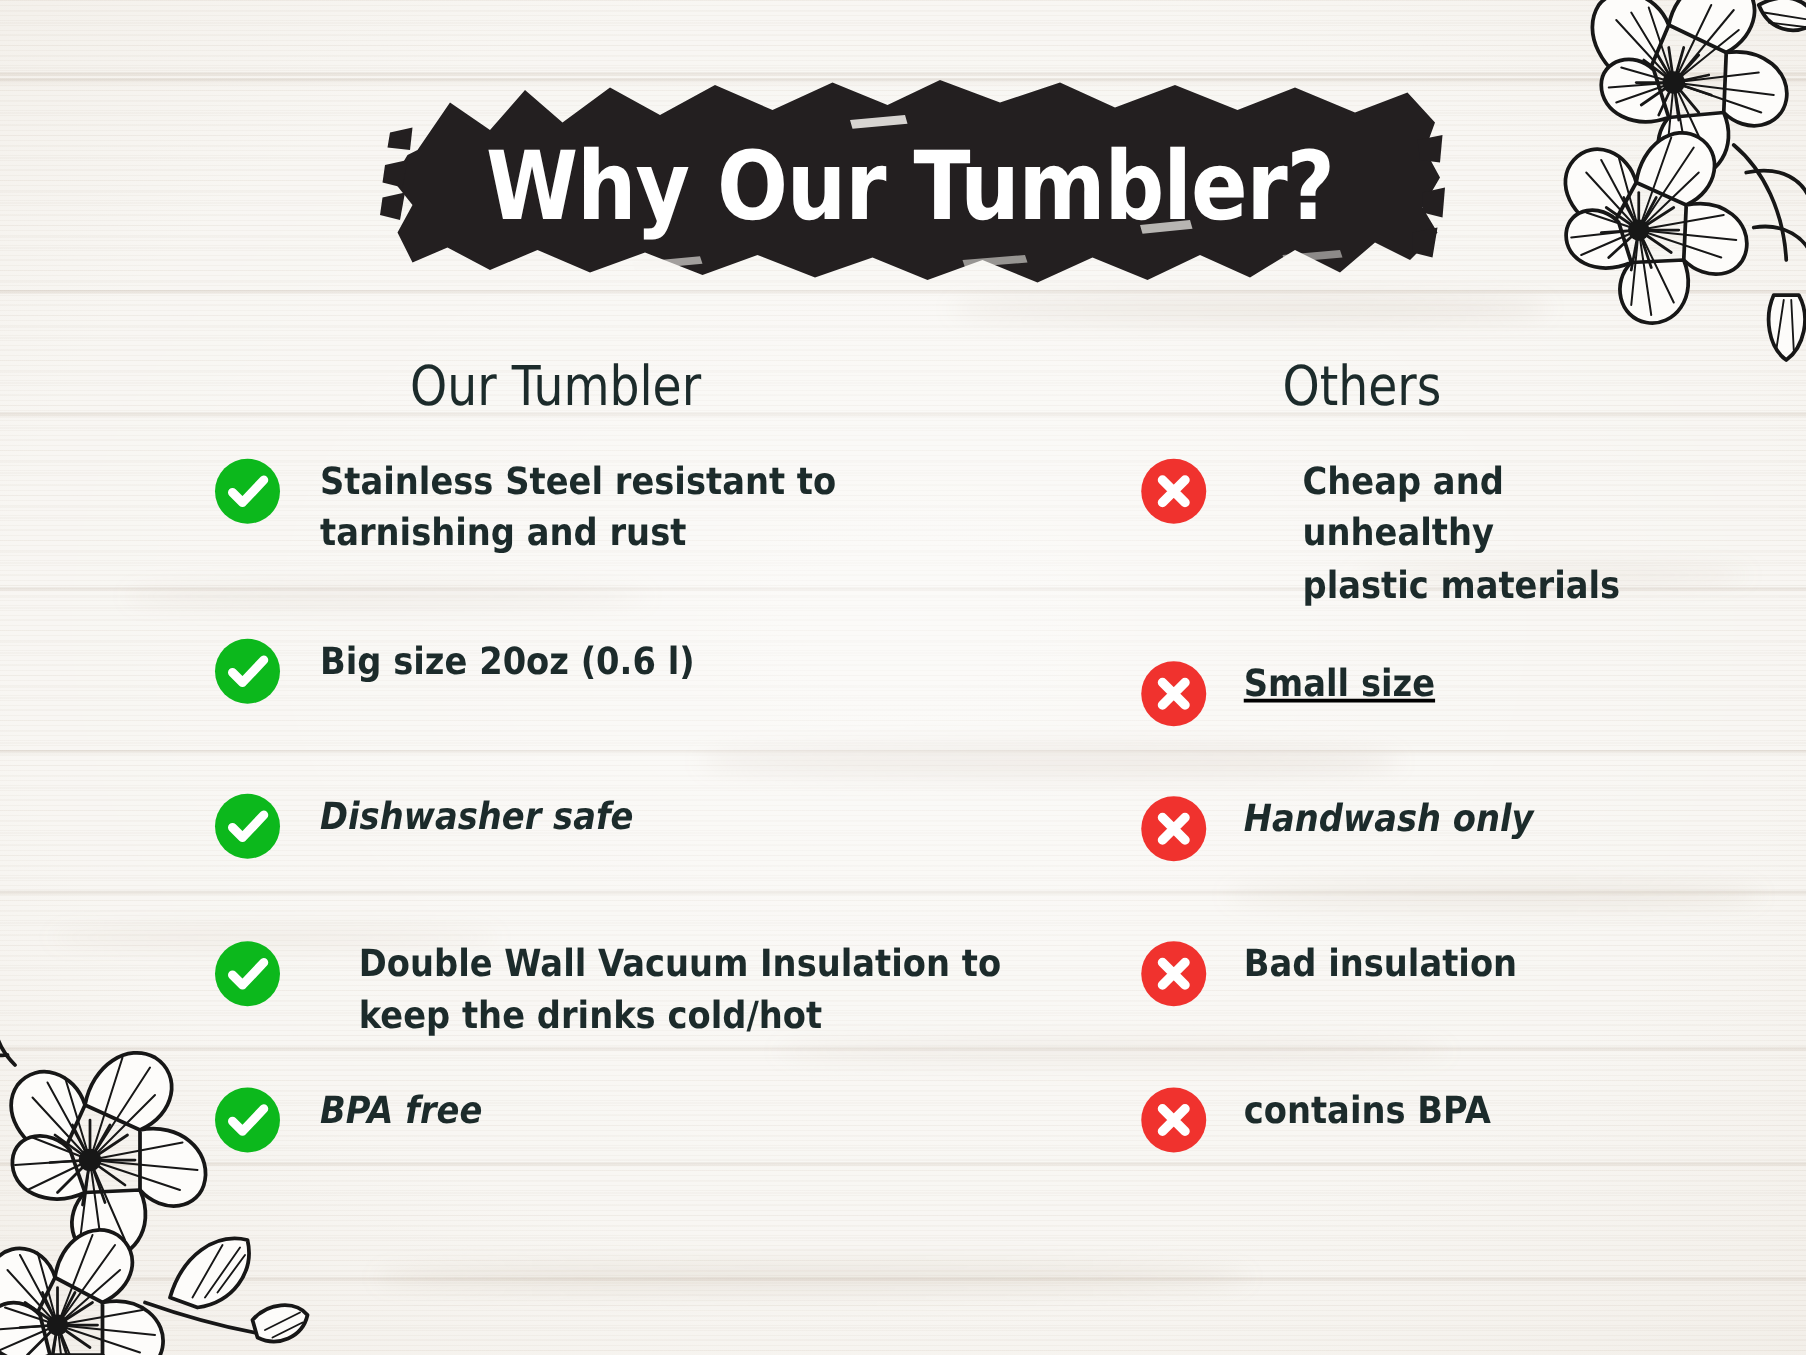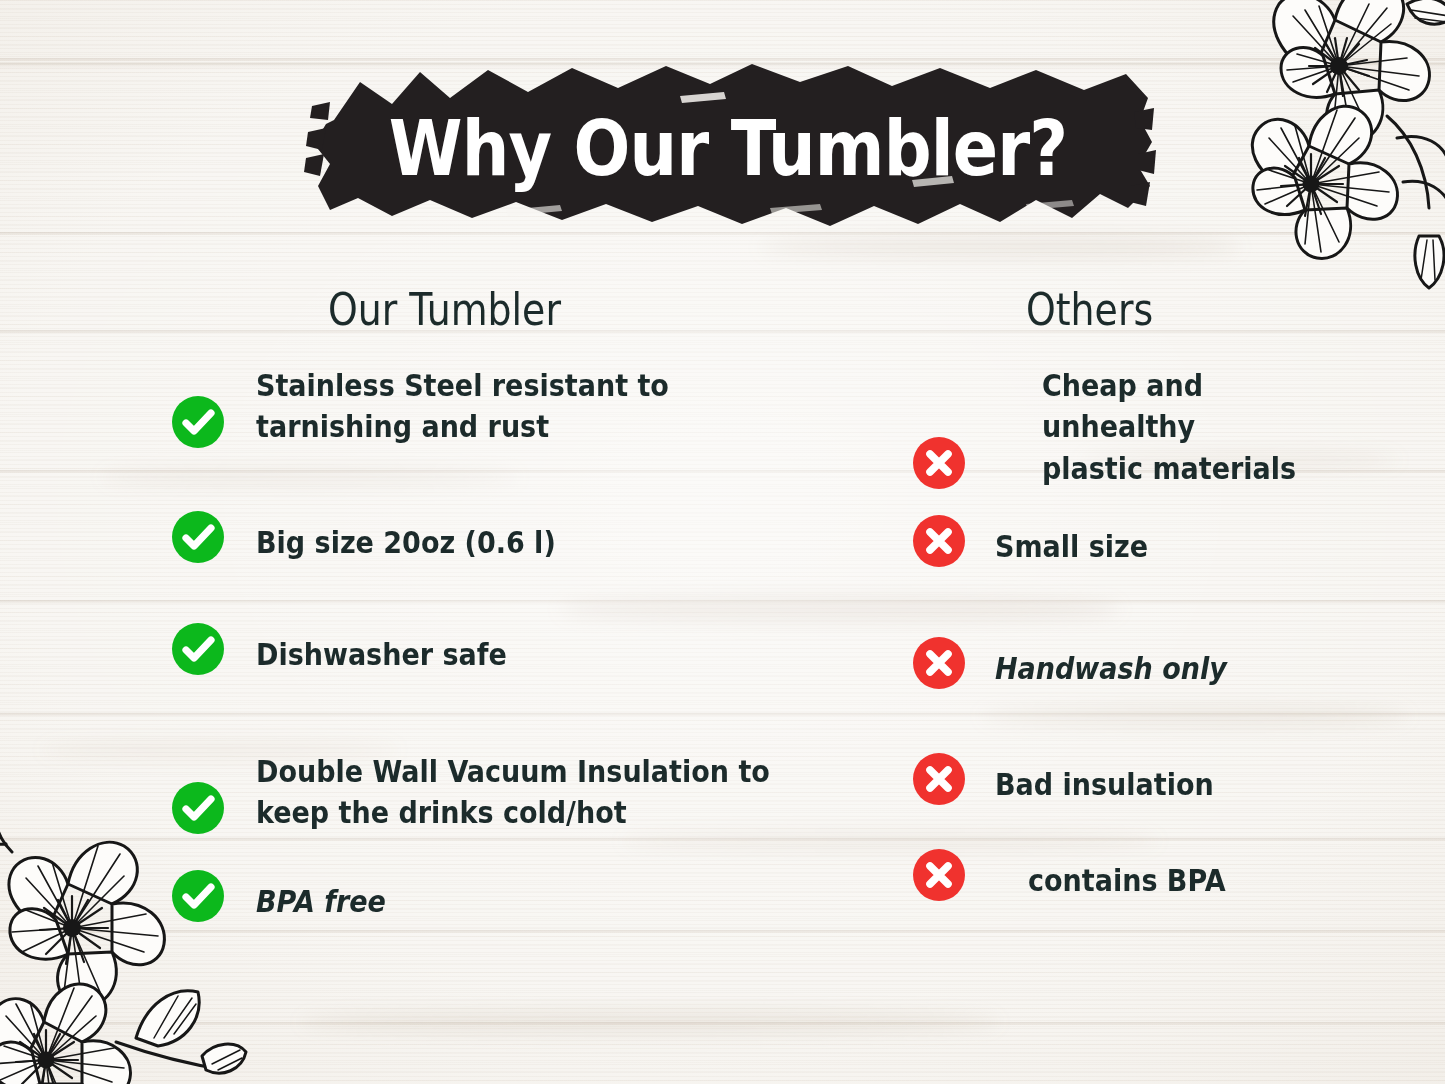--- a/index.html
+++ b/index.html
@@ -127,21 +127,21 @@
   .list {
     position: absolute;
     top: 365px;
   }
   #list-ours  { left: 172px; width: 700px; }
   #list-other { left: 913px; width: 480px; }
 
   .row {
     position: absolute;
     display: flex;
-    align-items: flex-end;
+    align-items: flex-start;
     gap: 0;
   }
 
   .badge {
     flex: 0 0 auto;
     width: 52px;
     height: 52px;
     border-radius: 50%;
     position: relative;
     margin-top: 2px;
@@ -259,30 +259,30 @@
 
     <div class="row" style="top:144px;">
       <div class="badge ok">
         <svg viewBox="0 0 52 52">
             <path d="M14 27 L22 35 L39 17" fill="none" stroke="#ffffff" stroke-width="7.2" stroke-linecap="round" stroke-linejoin="round"></path>
           </svg>
       </div>
       <div class="row-text">Big size 20oz (0.6 l)</div>
     </div>
 
-    <div class="row" style="top:256px;">
+    <div class="row" style="top:268px;font-style:italic;">
       <div class="badge ok">
         <svg viewBox="0 0 52 52">
             <path d="M14 27 L22 35 L39 17" fill="none" stroke="#ffffff" stroke-width="7.2" stroke-linecap="round" stroke-linejoin="round"></path>
           </svg>
       </div>
       <div class="row-text">Dishwasher safe</div>
     </div>
 
-    <div class="row" style="top:386px;">
+    <div class="row" style="top:386px;gap:31px;">
       <div class="badge ok">
         <svg viewBox="0 0 52 52">
             <path d="M14 27 L22 35 L39 17" fill="none" stroke="#ffffff" stroke-width="7.2" stroke-linecap="round" stroke-linejoin="round"></path>
           </svg>
       </div>
       <div class="row-text">Double Wall Vacuum Insulation to
 keep the drinks cold/hot</div>
     </div>
 
     <div class="row" style="top:503px;font-style:italic;">
@@ -301,21 +301,21 @@
     <div class="row" style="top:0px;gap:47px;">
       <div class="badge bad">
         <svg viewBox="0 0 52 52">
           <path d="M17 17 L35 35 M35 17 L17 35" fill="none" stroke="#ffffff" stroke-width="7.6" stroke-linecap="round"></path>
         </svg>
       </div>
       <div class="row-text">Cheap and unhealthy
 plastic materials</div>
     </div>
 
-    <div class="row" style="top:148px;">
+    <div class="row" style="top:162px;text-decoration:underline;">
       <div class="badge bad">
         <svg viewBox="0 0 52 52">
           <path d="M17 17 L35 35 M35 17 L17 35" fill="none" stroke="#ffffff" stroke-width="7.6" stroke-linecap="round"></path>
         </svg>
       </div>
       <div class="row-text">Small size</div>
     </div>
 
     <div class="row" style="top:270px;font-style:italic;">
       <div class="badge bad">
@@ -328,21 +328,21 @@
 
     <div class="row" style="top:386px;">
       <div class="badge bad">
         <svg viewBox="0 0 52 52">
           <path d="M17 17 L35 35 M35 17 L17 35" fill="none" stroke="#ffffff" stroke-width="7.6" stroke-linecap="round"></path>
         </svg>
       </div>
       <div class="row-text">Bad insulation</div>
     </div>
 
-    <div class="row" style="top:482px;gap:33px;">
+    <div class="row" style="top:503px;">
       <div class="badge bad">
         <svg viewBox="0 0 52 52">
           <path d="M17 17 L35 35 M35 17 L17 35" fill="none" stroke="#ffffff" stroke-width="7.6" stroke-linecap="round"></path>
         </svg>
       </div>
       <div class="row-text">contains BPA</div>
     </div>
 
   </div>
 

